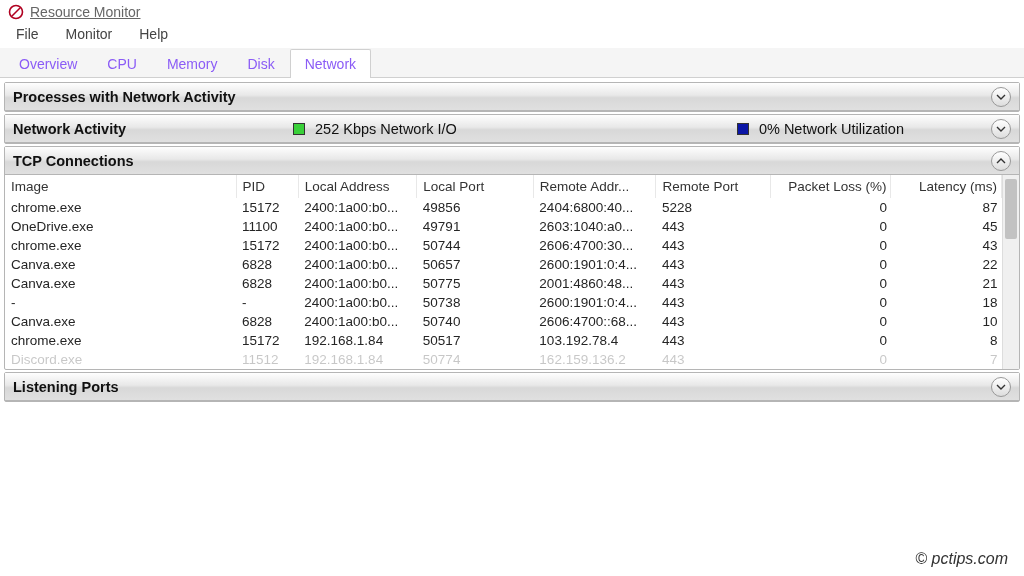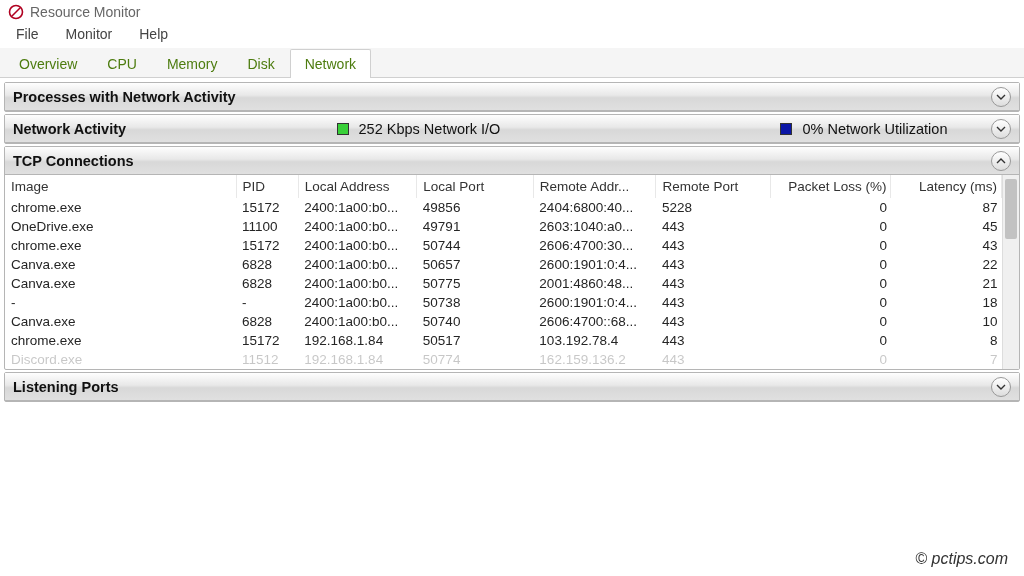--- a/index.html
+++ b/index.html
@@ -12,20 +12,21 @@
     color: #222;
     overflow: hidden;
     position: relative;
   }
   .titlebar {
     display: flex;
     align-items: flex-start;
     padding: 4px 8px 2px 8px;
     font-size: 14px;
     color: #666;
+    text-decoration: underline;
   }
   .titlebar .icon {
     width: 16px; height: 16px;
     display: inline-flex; align-items:center; justify-content:center;
     margin-right: 6px;
   }
   .menubar {
     display: flex;
     padding: 2px 6px 4px 6px;
     gap: 7px;
@@ -36,21 +37,21 @@
   .tabs {
     display: flex;
     align-items: flex-end;
     padding: 0 4px;
     background: #f5f5f5;
     border-bottom: 1px solid #d0d0d0;
     font-size: 14px;
   }
   .tabs .tab {
     padding: 6px 14px;
-    color: #4d7c0f;
+    color: #8b5cf6;
     cursor: default;
     border: 1px solid transparent;
     border-bottom: none;
     position: relative;
     top: 1px;
     background: transparent;
   }
   .tabs .tab.active {
     background: #fff;
     border-color: #d0d0d0;
@@ -66,21 +67,21 @@
     background: linear-gradient(#fefefe 0%, #e8e8e8 45%, #d8d8d8 55%, #e0e0e0 100%);
     border-bottom: 1px solid #b5b5b5;
     padding: 4px 8px;
     font-size: 14.5px;
     font-weight: bold;
     color: #111;
     height: 28px;
     cursor: default;
   }
   .panel-header .title { min-width: 280px; }
-  .panel-header .mid { display:flex; gap:60px; flex:1; align-items:center; font-weight: normal; justify-content: center; }
+  .panel-header .mid { display:flex; gap:60px; flex:1; align-items:center; font-weight: normal; }
   .panel-header .square { width: 12px; height: 12px; border:1px solid #333; display:inline-block; margin-right:6px; vertical-align:-1px;}
   .panel-header .chev {
     margin-left: auto;
     width: 20px; height: 20px;
     border: 1px solid #999;
     border-radius: 50%;
     background: linear-gradient(#fff,#ddd);
     display:flex; align-items:center; justify-content:center;
     font-size: 11px;
     color:#333;

